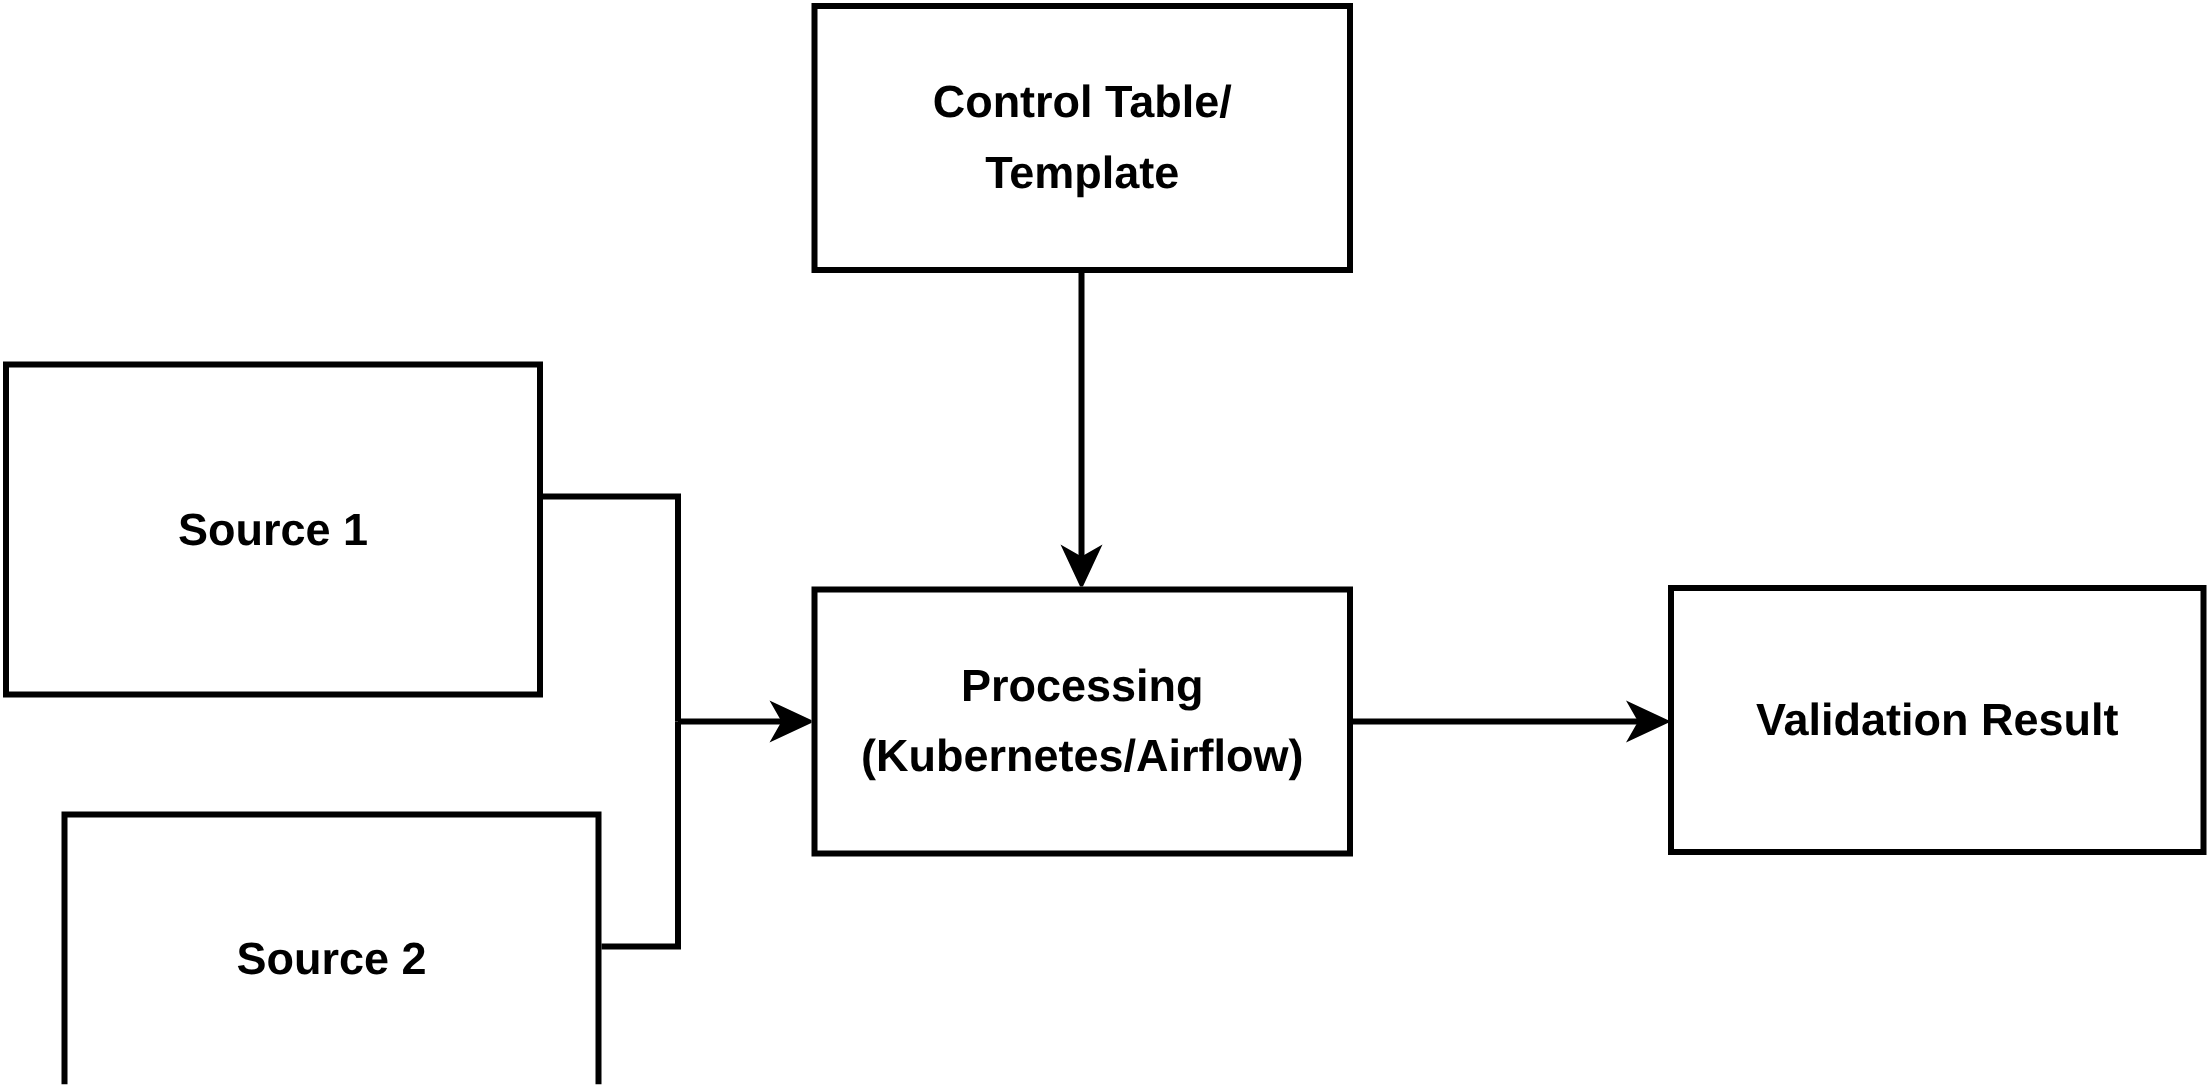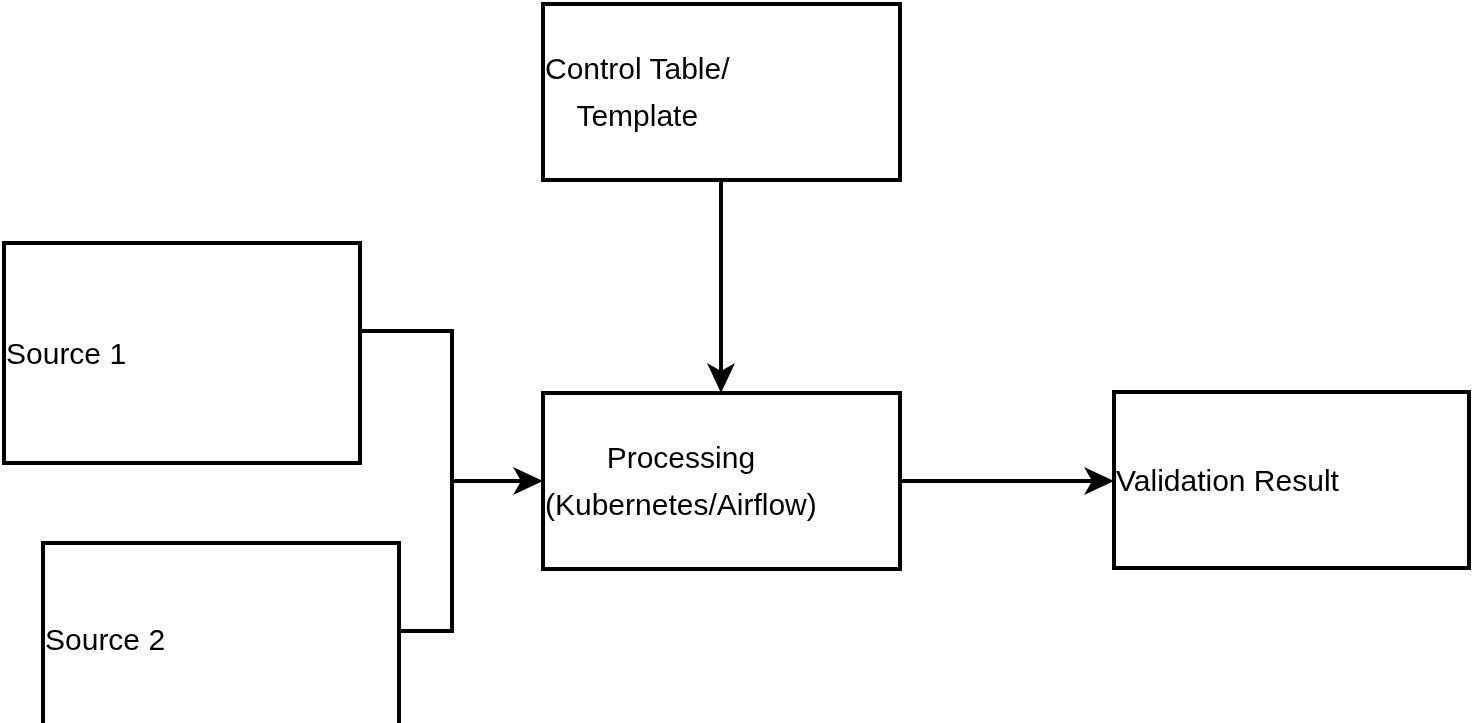--- a/index.html
+++ b/index.html
@@ -17,28 +17,29 @@
     background: #ffffff;
     overflow: hidden;
   }
   .node {
     position: absolute;
     box-sizing: border-box;
     background: #ffffff;
     border: 4px solid #000000;
     display: flex;
     align-items: center;
-    justify-content: flex-start;
+    justify-content: center;
     text-align: center;
     color: #000000;
     font-size: 30px;
     line-height: 47px;
     font-family: "Liberation Sans", sans-serif;
     white-space: pre-line;
     z-index: 2;
+    font-weight: bold;
   }
   .node-label {
     display: block;
     white-space: pre-line;
   }
   svg.edges {
     position: absolute;
     left: 0;
     top: 0;
     width: 1473px;

